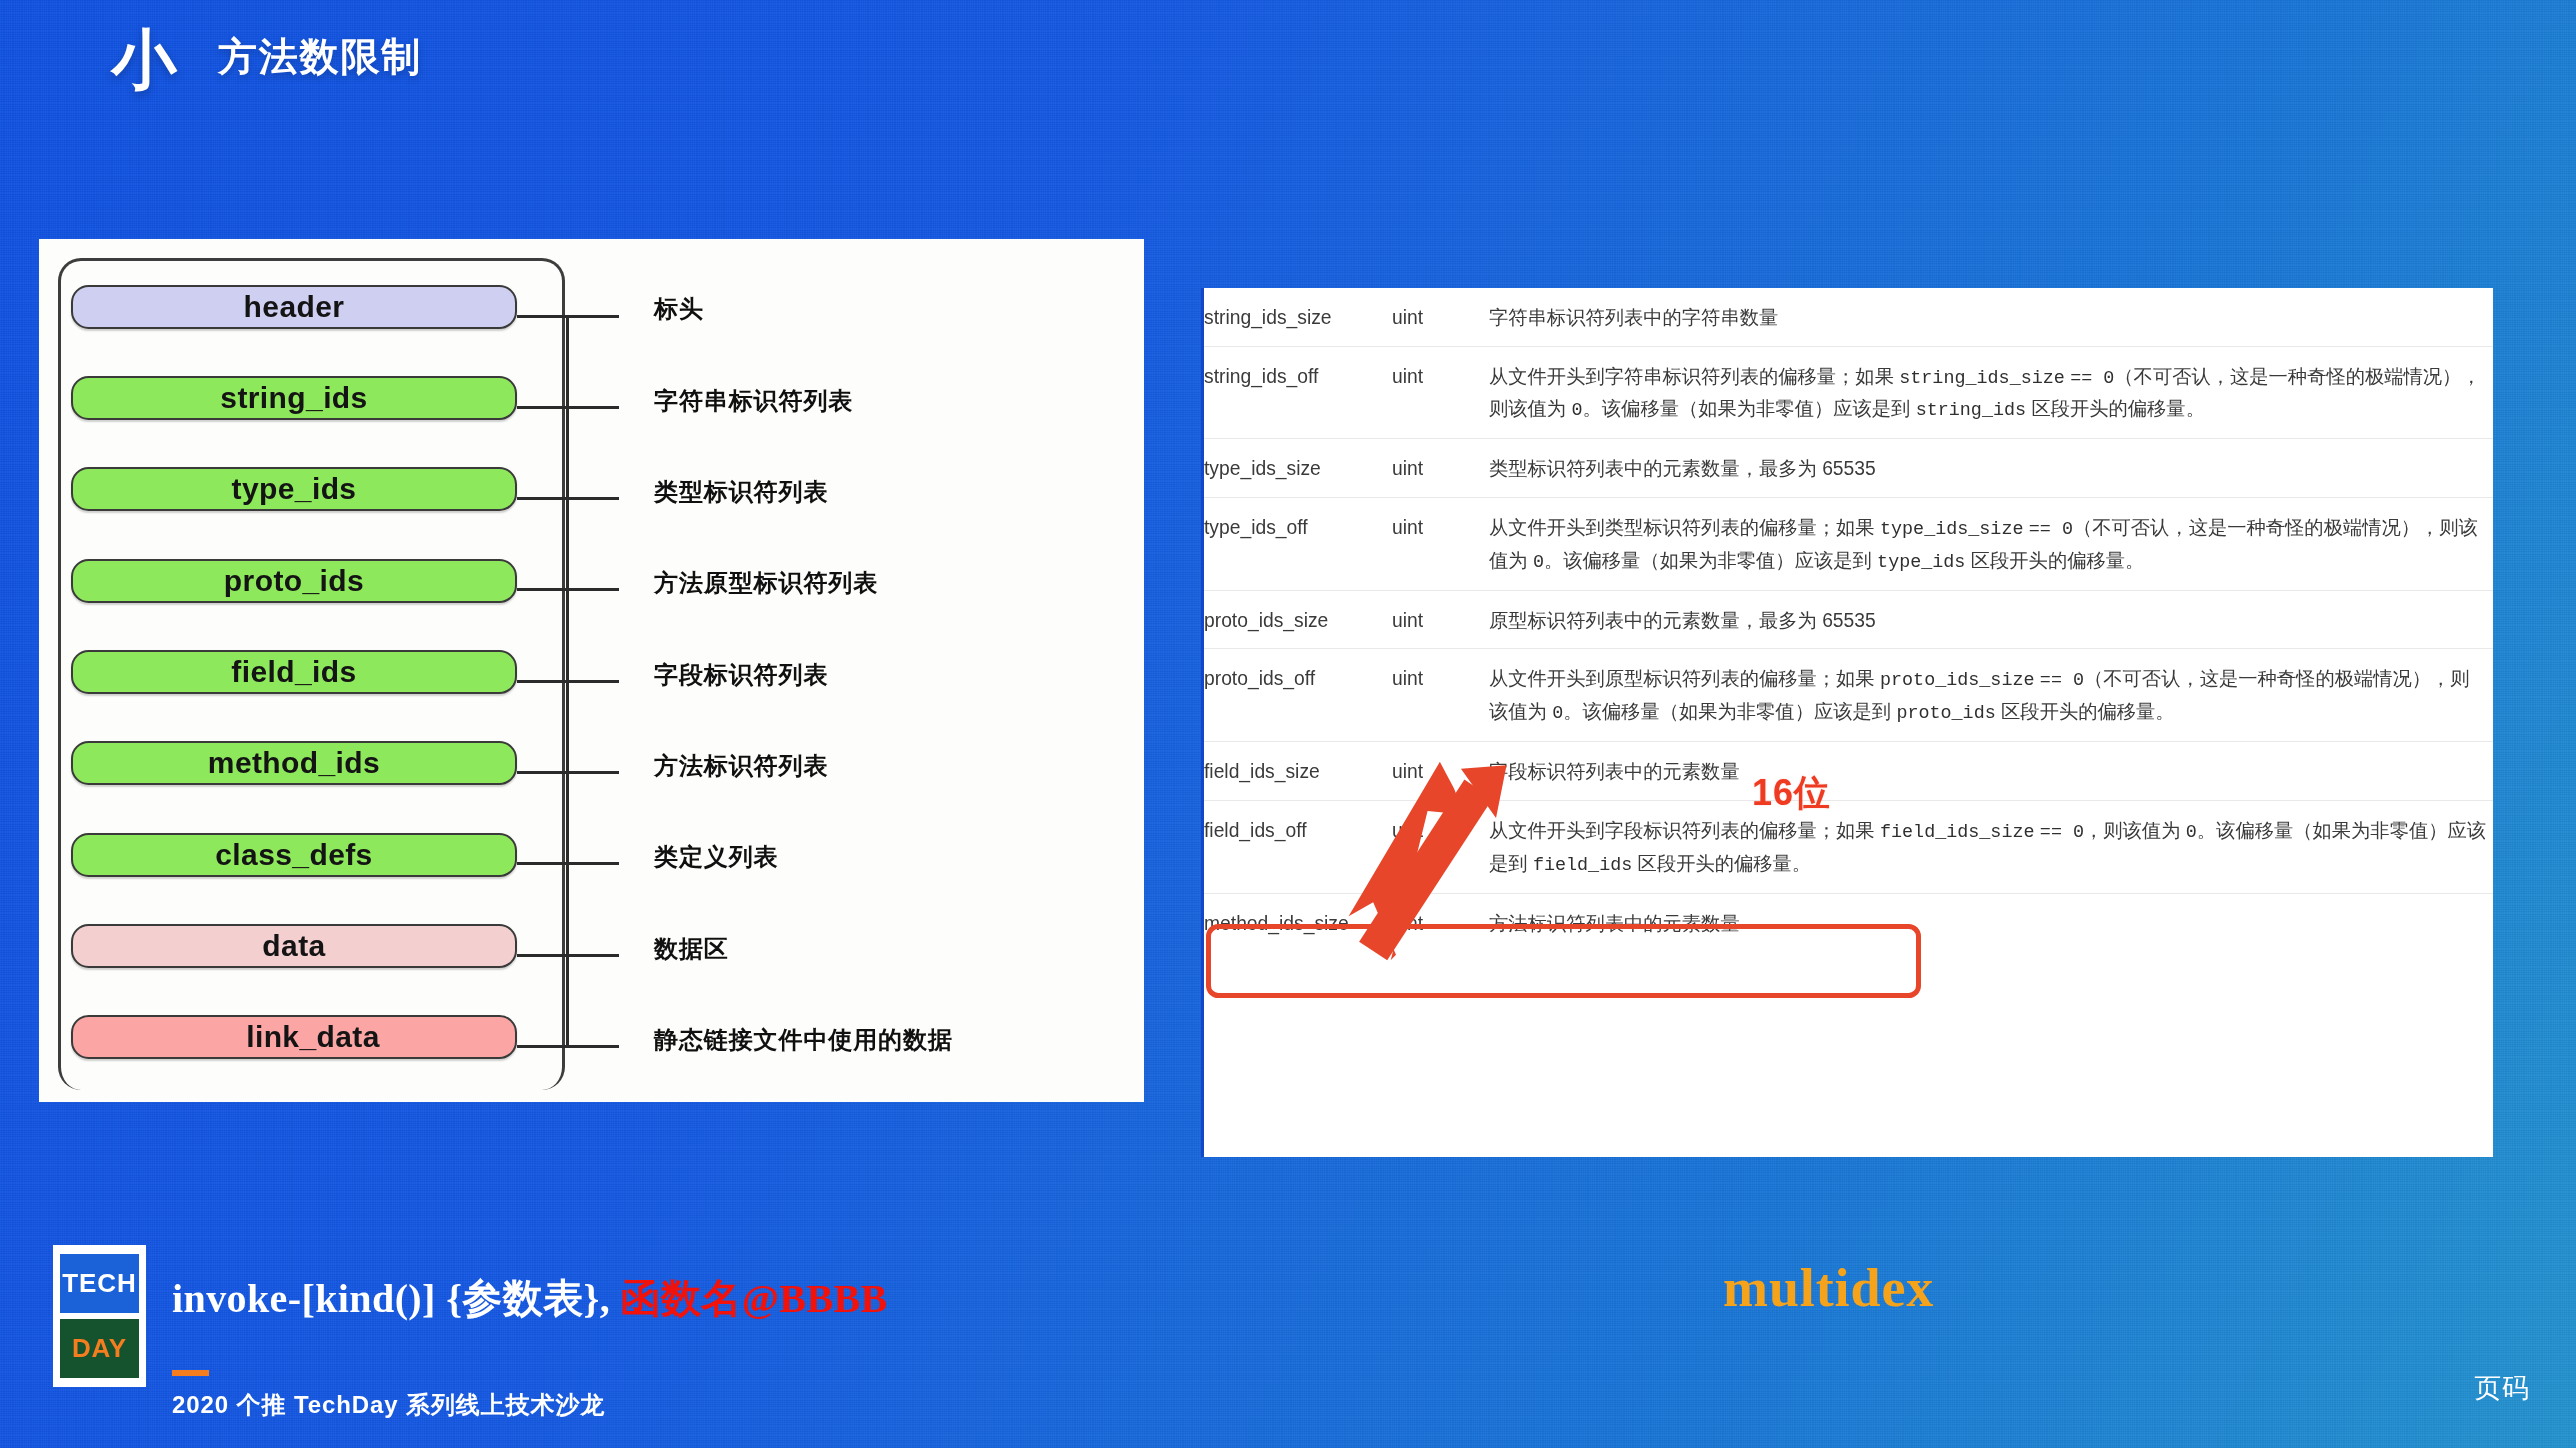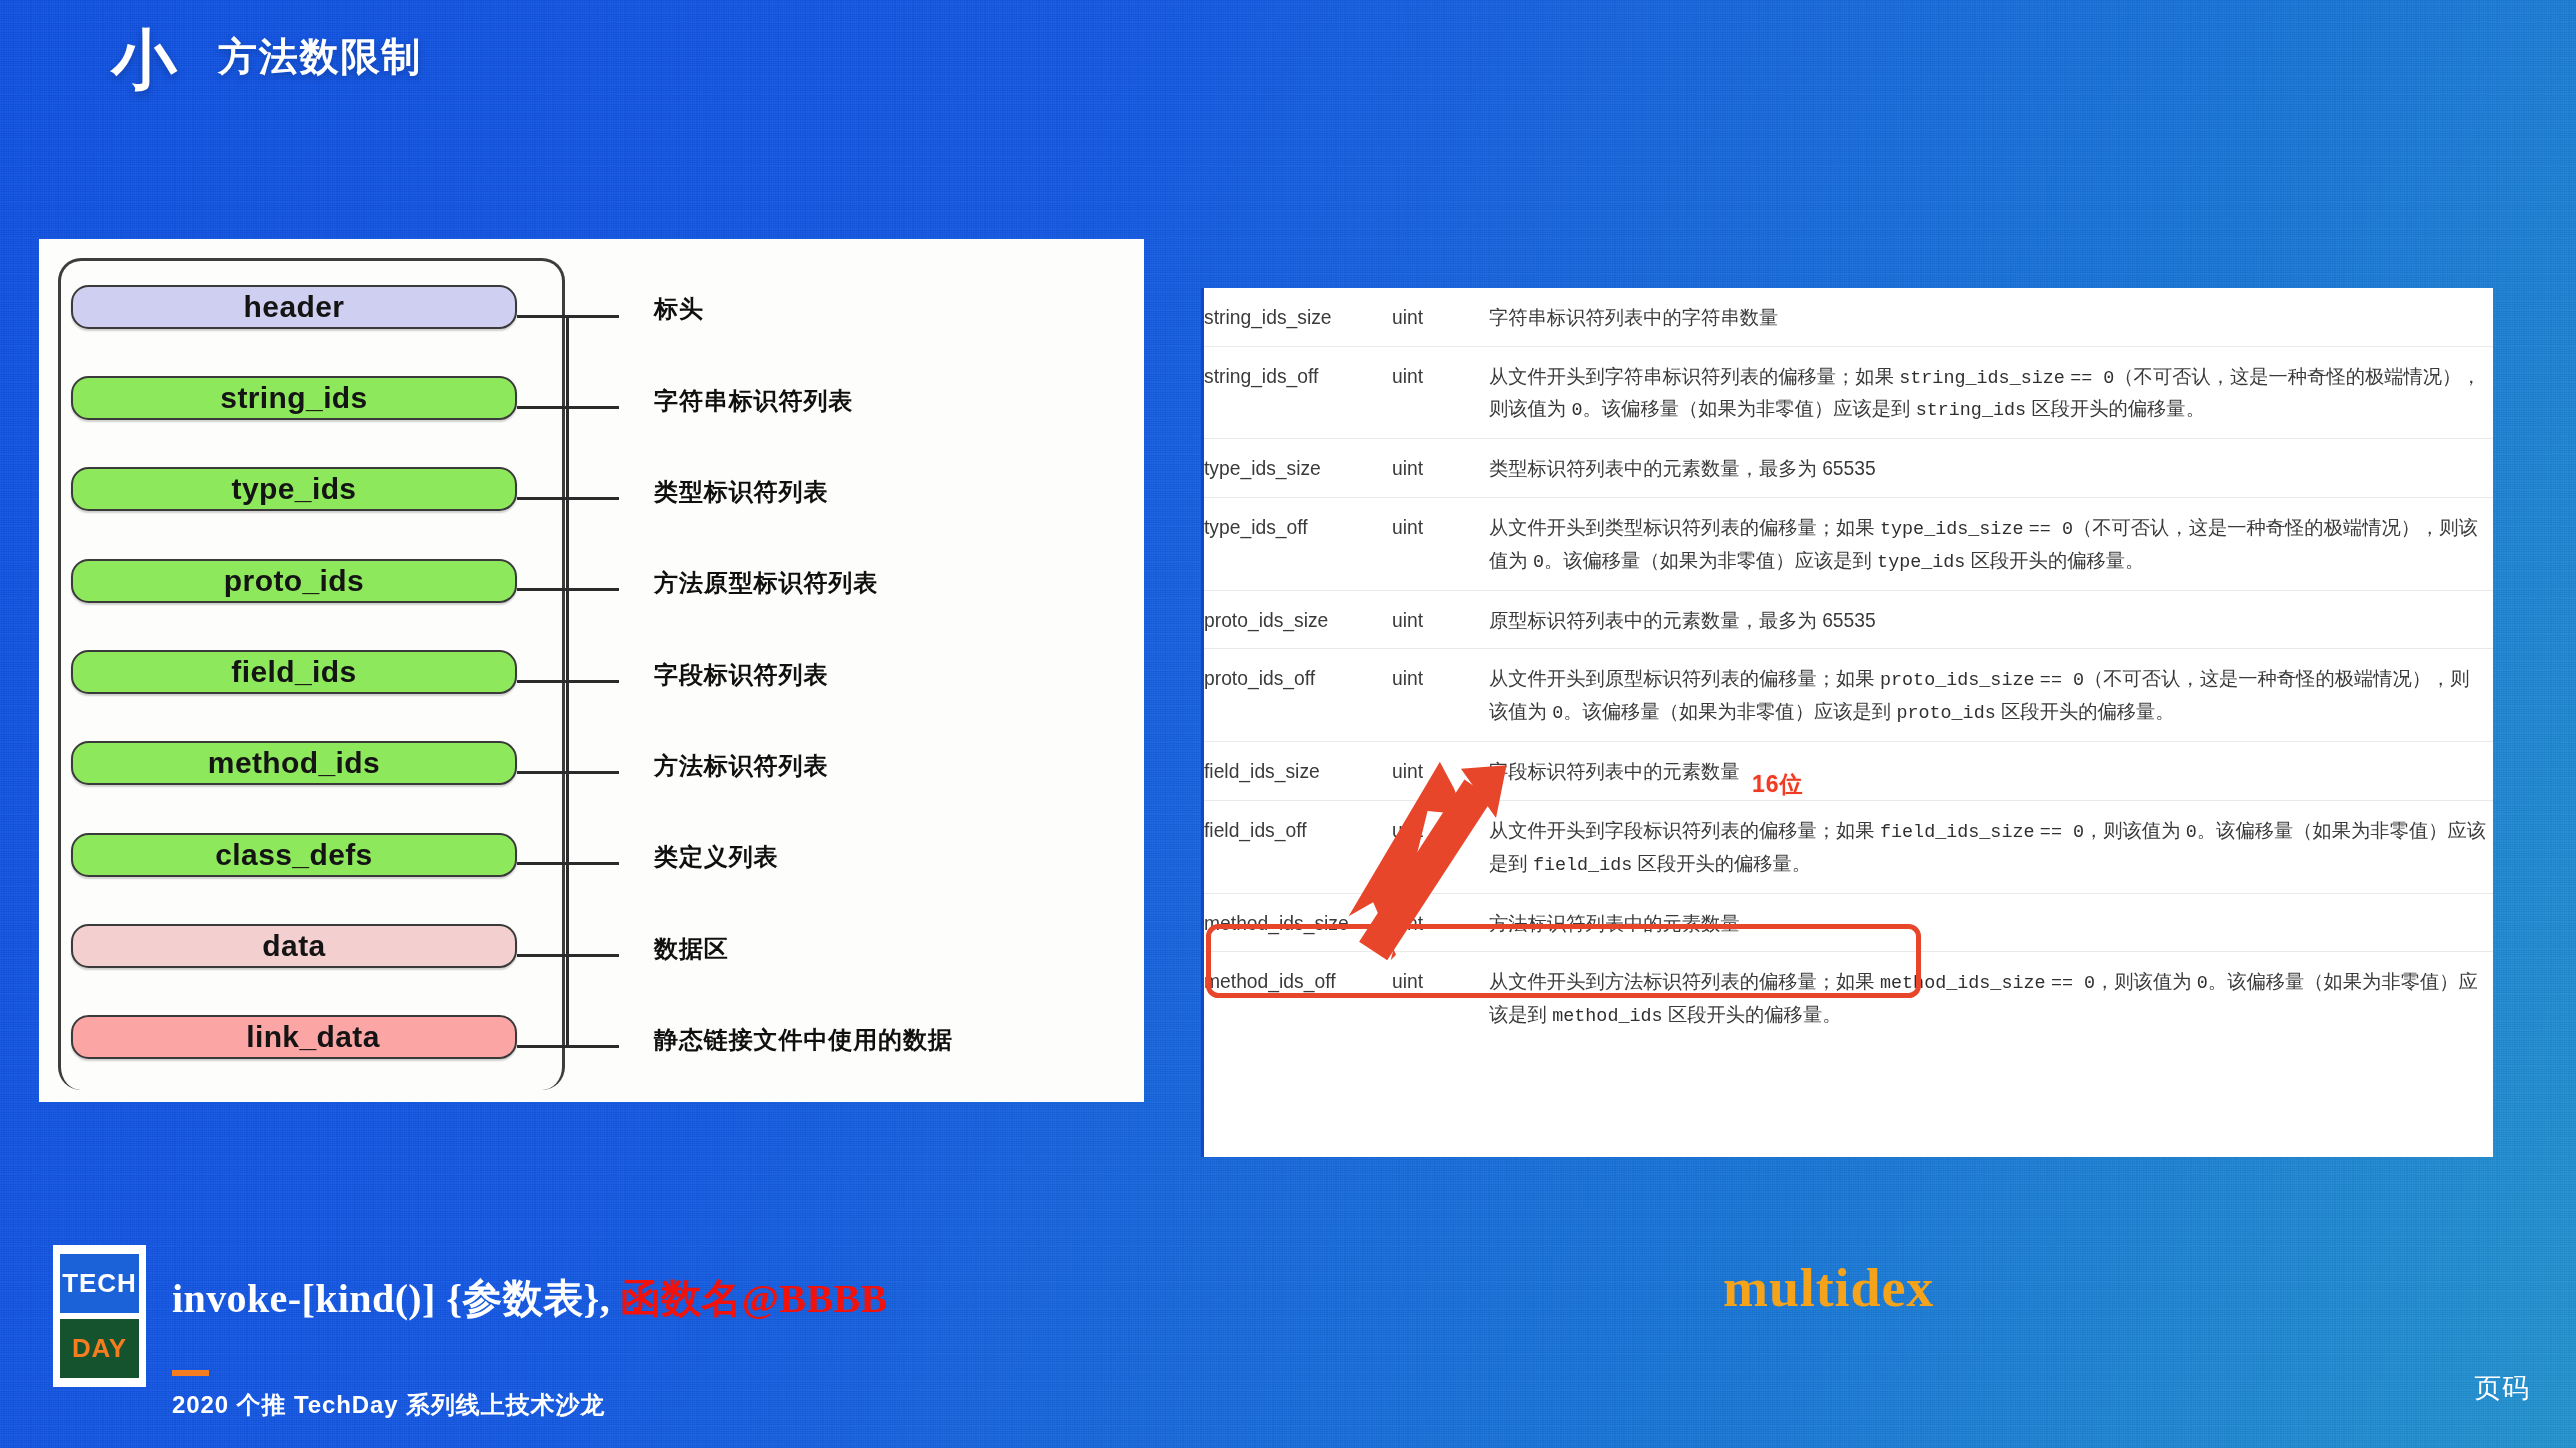--- a/index.html
+++ b/index.html
@@ -70,21 +70,21 @@
     font-size:19.3px; color:#3a3a3a; line-height:1.62;
   }
   td.col-name{ width:188px; padding-left:14px; font-size:19.3px; color:#3f3f3f; }
   td.col-type{ width:97px; }
   td.col-desc{ color:#4a4a4a; padding-right:23px;margin-top:36px; }
   .mono{ font-family:"Liberation Mono","DejaVu Sans Mono",monospace; font-size:18.4px; color:#2f2f2f; }
 
   
   #annot-16bit{
     position:absolute; left:1752px; top:769px; z-index:40;
-    color:#ef3b21; font-size:23px; font-weight:600; letter-spacing:0.9px;
+    color:#ef3b21; font-size:36px; font-weight:600; letter-spacing:0.9px;
     text-shadow:0 0 1.8px rgba(239,59,33,.25);
   }
   #arrow-layer{ position:absolute; left:1201px; top:288px; width:1292px; height:759px; z-index:35; pointer-events:none;}
   #highlight-method-row{
     position:absolute; left:1206px; top:924px; width:715px; height:74px;
     border:5.3px solid #e8462a; border-radius:12.3px; z-index:38;
   }
 
   
   #footer-logo{
@@ -217,25 +217,20 @@
         <tr>
           <td class="col-name">field_ids_off</td>
           <td class="col-type">uint</td>
           <td class="col-desc">从文件开头到字段标识符列表的偏移量；如果 <span class="mono">field_ids_size</span> <span class="mono">== 0</span>，则该值为 <span class="mono">0</span>。该偏移量（如果为非零值）应该是到 <span class="mono">field_ids</span> 区段开头的偏移量。</td>
         </tr>
         <tr>
           <td class="col-name">method_ids_size</td>
           <td class="col-type">uint</td>
           <td class="col-desc">方法标识符列表中的元素数量</td>
         </tr>
-        <tr>
-          <td class="col-name">method_ids_off</td>
-          <td class="col-type">uint</td>
-          <td class="col-desc">从文件开头到方法标识符列表的偏移量；如果 <span class="mono">method_ids_size</span> <span class="mono">== 0</span>，则该值为 <span class="mono">0</span>。该偏移量（如果为非零值）应该是到 <span class="mono">method_ids</span> 区段开头的偏移量。</td>
-        </tr>
       </tbody>
   </table>
 </div>
 
 <svg id="arrow-layer" viewBox="0 0 1472 865">
   <polygon id="red-arrow" points="222,760 196,700 168,716 272,540 288,570 300,600 258,596 216,766" fill="#e8462a"></polygon>
   <path id="red-arrow-shaft" d="M 180 745 L 300 560 L 332 582 L 212 766 Z" fill="#e8462a"></path>
   <polygon id="red-arrow-head" points="296,548 348,544 336,604" fill="#e8462a"></polygon>
 </svg>
 

